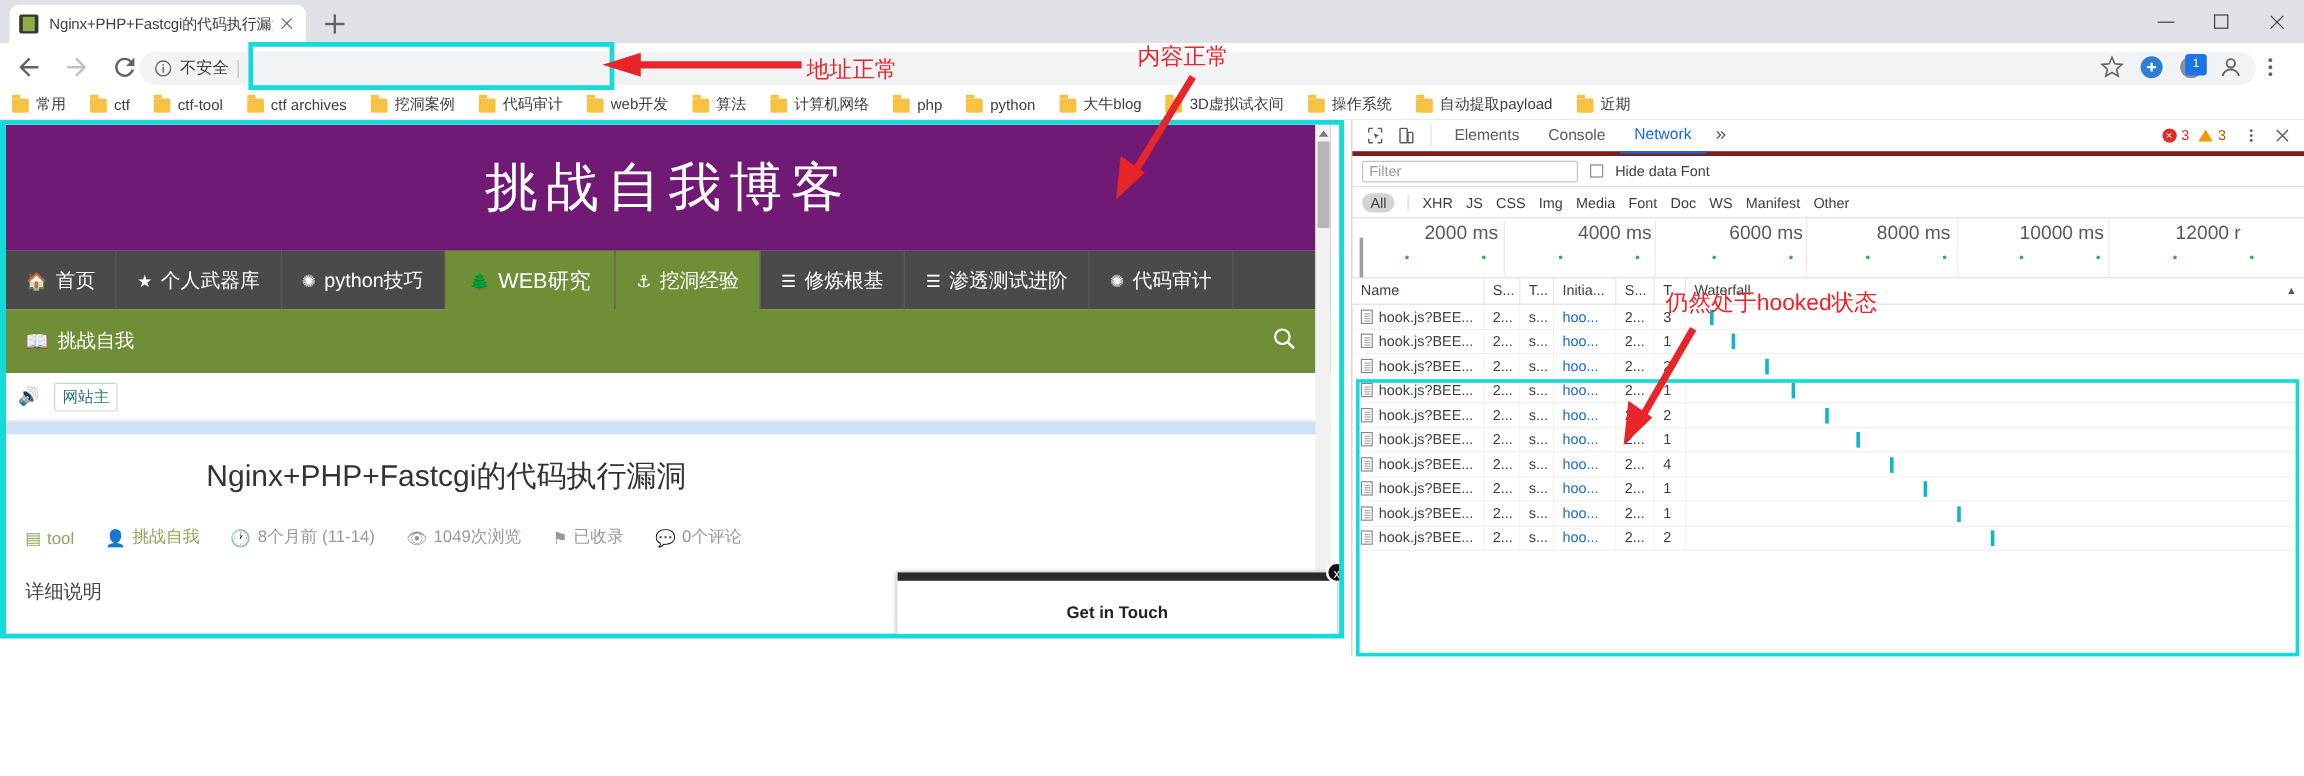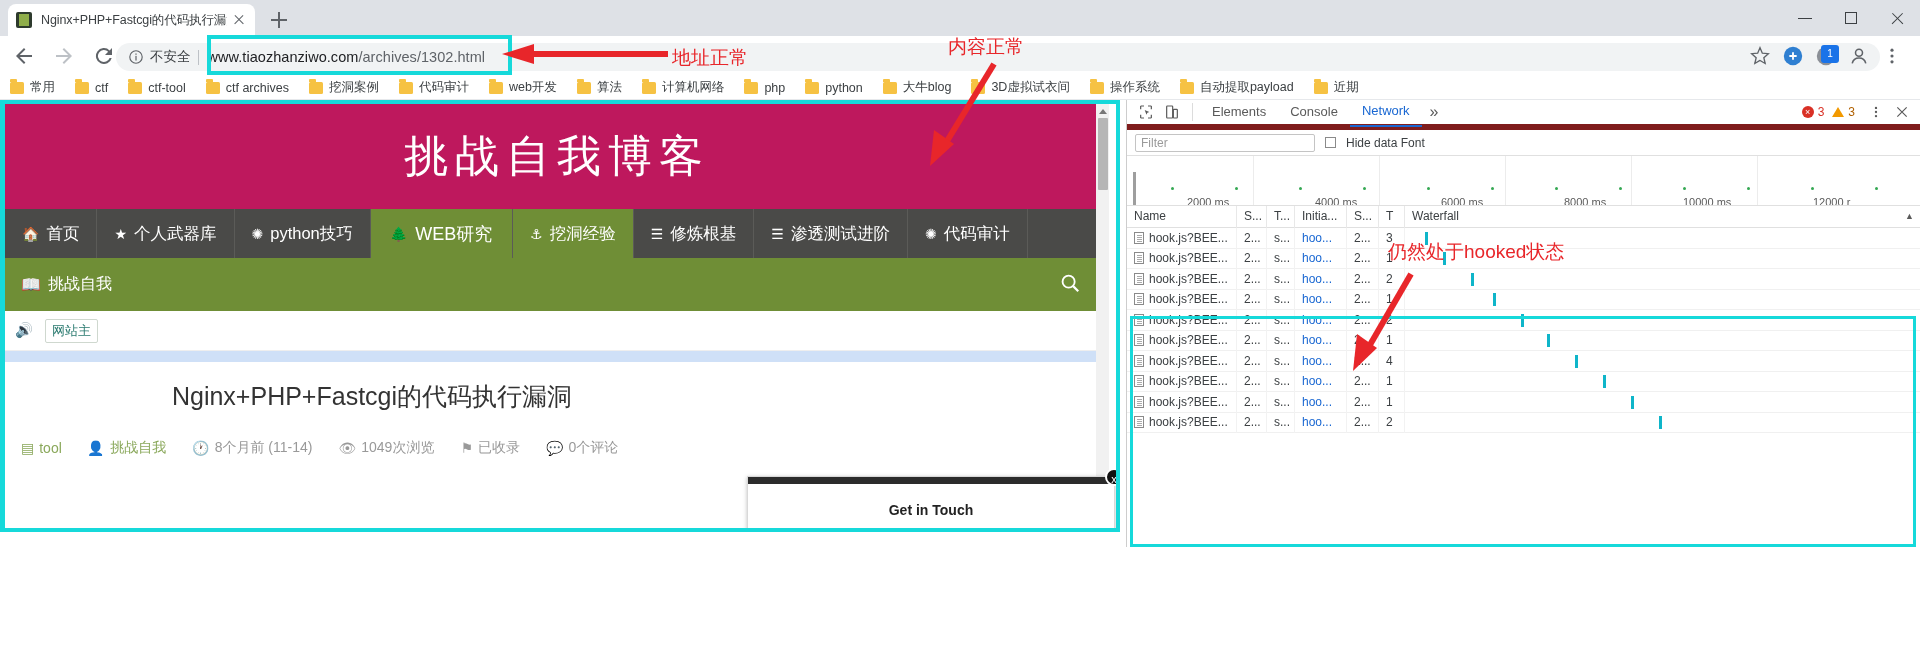--- a/index.html
+++ b/index.html
@@ -103,21 +103,21 @@
   .viewport {
     position:absolute; left:0; top:100px; width:1120px; height:432px;
     background:#fff; overflow:hidden;
     border:4px solid #16d9da;
     border-left-width:5px;
   }
   .site {
     position:absolute; left:0; top:0; width:1104px; height:424px; background:#fff;
   }
   .site-banner {
-    position:relative; width:1104px; height:105px; background:#be185d;
+    position:relative; width:1104px; height:105px; background:#701a75;
     display:flex; align-items:center; justify-content:center;
   }
   .blog-title {
     font-size:44px; color:#fff; letter-spacing:7px;
     font-family:"DejaVu Serif", serif; font-weight:normal;
   }
   .blog-sub {
     font-size:20px; color:#fff; letter-spacing:1px;
     font-family:"DejaVu Serif", serif; align-self:flex-end; padding-bottom:22px;
   }
@@ -188,21 +188,21 @@
     border-left:4px solid transparent;border-right:4px solid transparent;border-bottom:5px solid #777;}
 
   
   .devtools {
     position:absolute; left:1126px; top:100px; width:794px; height:447px;
     background:#fff; border-left:1px solid #cdcdcd;
     font-family:"Liberation Sans", sans-serif;
   }
   .dt-tabs {
     height:30px; display:flex; align-items:center; gap:0;
-    border-bottom:6px solid #7f1d1d; padding-left:6px;justify-content:center;
+    border-bottom:4px solid #7f1d1d; padding-left:6px;justify-content:center;
   }
   .dt-icbtn { width:26px; height:26px; position:relative; }
   .dt-div { width:1px; height:18px; background:#dcdcdc; margin:0 7px; }
   .dt-tab { font-size:13px; color:#5a5a5a; padding:0 12px; line-height:28px; }
   .dt-tab.sel { color:#1967d2; border-bottom:2px solid #1967d2; }
   .dt-more { font-size:16px; color:#5a5a5a; padding:0 8px; }
   .dt-err { color:#d93025; font-size:12px; display:flex; align-items:center; gap:4px; }
   .dt-warn { color:#b06000; font-size:12px; display:flex; align-items:center; gap:4px; }
   .dot-red { width:12px;height:12px;border-radius:50%;background:#d93025;color:#fff;
              font-size:9px;line-height:12px;text-align:center;}
@@ -241,21 +241,21 @@
   .dt-typesrow {
     height:26px; display:flex; align-items:center; padding:0 8px; gap:11px;
     font-size:12px; color:#3c4043; border-bottom:1px solid #e0e0e0;
   }
   .type-all { background:#d3d3d3; border-radius:9px; padding:1px 7px; }
   .type-sep { width:1px; height:14px; background:#dcdcdc; }
 
   .dt-timeline {
     position:relative; height:50px; border-bottom:1px solid #e0e0e0; overflow:hidden;
   }
-  .tl-label { position:absolute; top:4px; font-size:11px; color:#5a5a5a;margin-top:36px; }
+  .tl-label { position:absolute; top:4px; font-size:16px; color:#5a5a5a; }
   .tl-tick { position:absolute; top:0; width:1px; height:50px; background:#ececec; }
   .tl-dot { position:absolute; width:3px; height:3px; background:#34a853; border-radius:50%; }
   .tl-leftbar { position:absolute; left:6px; top:16px; width:3px; height:34px; background:#9e9e9e; }
 
   .dt-grid-head {
     height:22px; display:flex; align-items:center; font-size:12px; color:#3c4043;
     border-bottom:1px solid #e0e0e0; background:#fff;
   }
   .gh { padding-left:7px; border-right:1px solid #e8e8e8; line-height:21px; height:22px; overflow:hidden; white-space:nowrap;}
 
@@ -331,21 +331,20 @@
     <div class="omnibox">
       <span class="insecure-info">
         <svg width="16" height="16" viewBox="0 0 24 24">
             <circle cx="12" cy="12" r="9.3" fill="none" stroke="#5f6368" stroke-width="1.7"></circle>
             <rect x="11.1" y="10.3" width="1.8" height="7" fill="#5f6368"></rect>
             <rect x="11.1" y="6.7" width="1.8" height="2" fill="#5f6368"></rect>
           </svg>
       </span>
       <span class="insecure-text">不安全</span>
       <span class="omni-sep"></span>
-      <span class="omni-url"><b>www.tiaozhanziwo.com</b><span>/archives/1302.html</span></span>
     </div>
 
     <div class="ext-icons">
       <div class="ext-ic">
         <svg width="20" height="20" viewBox="0 0 24 24" style="margin:4px">
             <path d="M12 17.3l-6.2 3.7 1.6-7L2 9.2l7.2-.6L12 2l2.8 6.6 7.2.6-5.4 4.8 1.6 7z" fill="none" stroke="#5f6368" stroke-width="1.6"></path>
           </svg>
       </div>
       <div class="ext-ic">
         <svg width="22" height="22" viewBox="0 0 24 24" style="margin:3px">
@@ -524,20 +523,21 @@
             </span>
           <span class="meta-item grey">
               <span>⚑</span>
               <span>已收录</span>
             </span>
           <span class="meta-item grey">
               <span>💬</span>
               <span>0个评论</span>
             </span>
         </div>
+        <div class="article-body">详细说明</div>
       </div>
 
       <div class="gt-dialog">
         <div class="gt-topbar"></div>
         <div class="gt-close">x</div>
         <div class="gt-title">Get in Touch</div>
         <div class="gt-p">Use the form below to let us know how we can help. For support,</div>
 
       </div>
 
@@ -591,20 +591,34 @@
       </div>
     </div>
 
 
     <div class="dt-filterrow">
       <span class="filter-box">Filter</span>
       <span class="cb"></span>
       <span style="font-size:12px;color:#3c4043">Hide data Font</span>
     </div>
 
+    <div class="dt-typesrow">
+      <span class="type-all">All</span>
+      <span class="type-sep"></span>
+      <span>XHR</span>
+      <span>JS</span>
+      <span>CSS</span>
+      <span>Img</span>
+      <span>Media</span>
+      <span>Font</span>
+      <span>Doc</span>
+      <span>WS</span>
+      <span>Manifest</span>
+      <span>Other</span>
+    </div>
 
     <div class="dt-timeline">
       <div class="tl-leftbar"></div>
       <div class="tl-tick" style="left:126px"></div>
       <div class="tl-tick" style="left:252px"></div>
       <div class="tl-tick" style="left:378px"></div>
       <div class="tl-tick" style="left:504px"></div>
       <div class="tl-tick" style="left:630px"></div>
       <div class="tl-label" style="left:60px">2000 ms</div>
       <div class="tl-label" style="left:188px">4000 ms</div>

